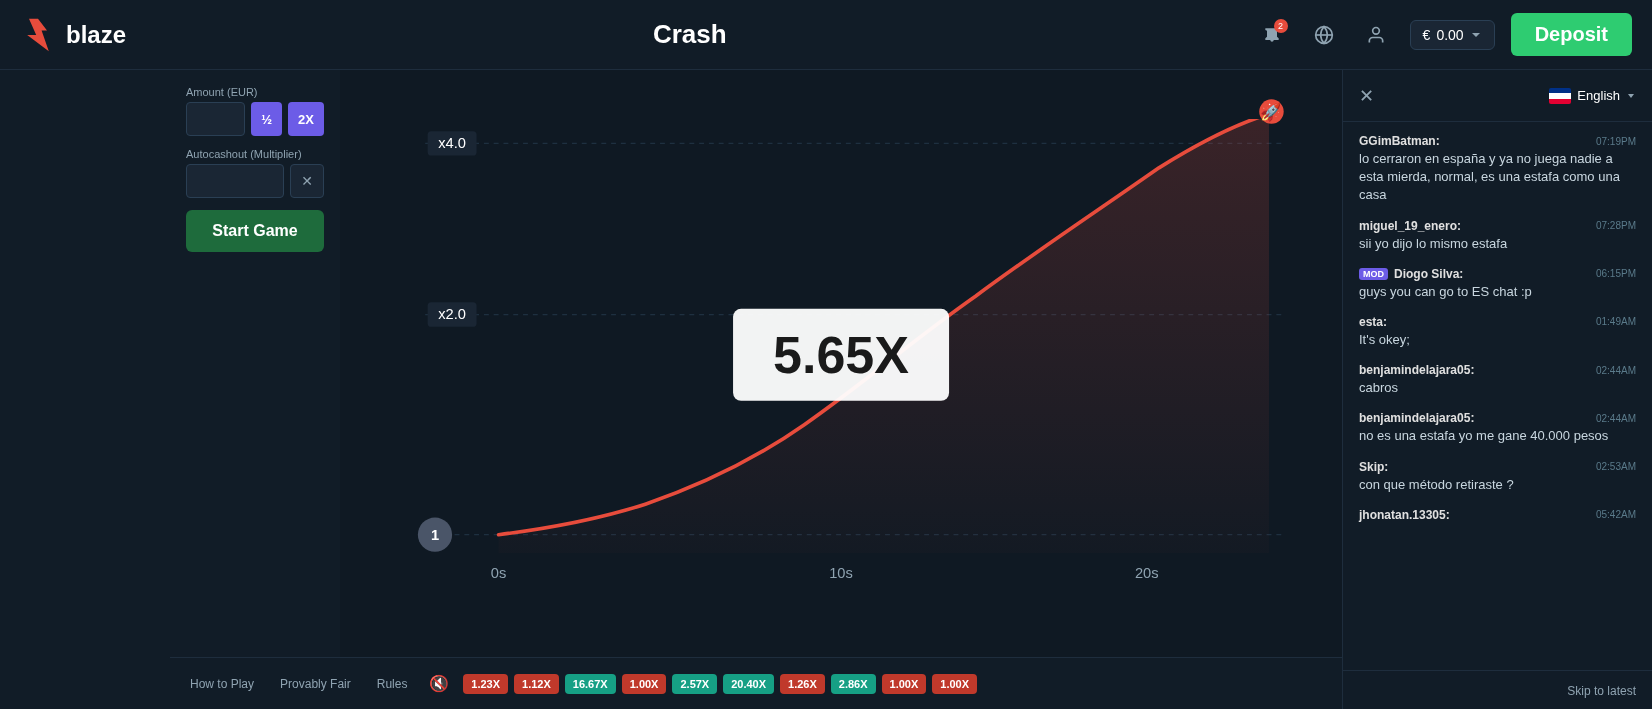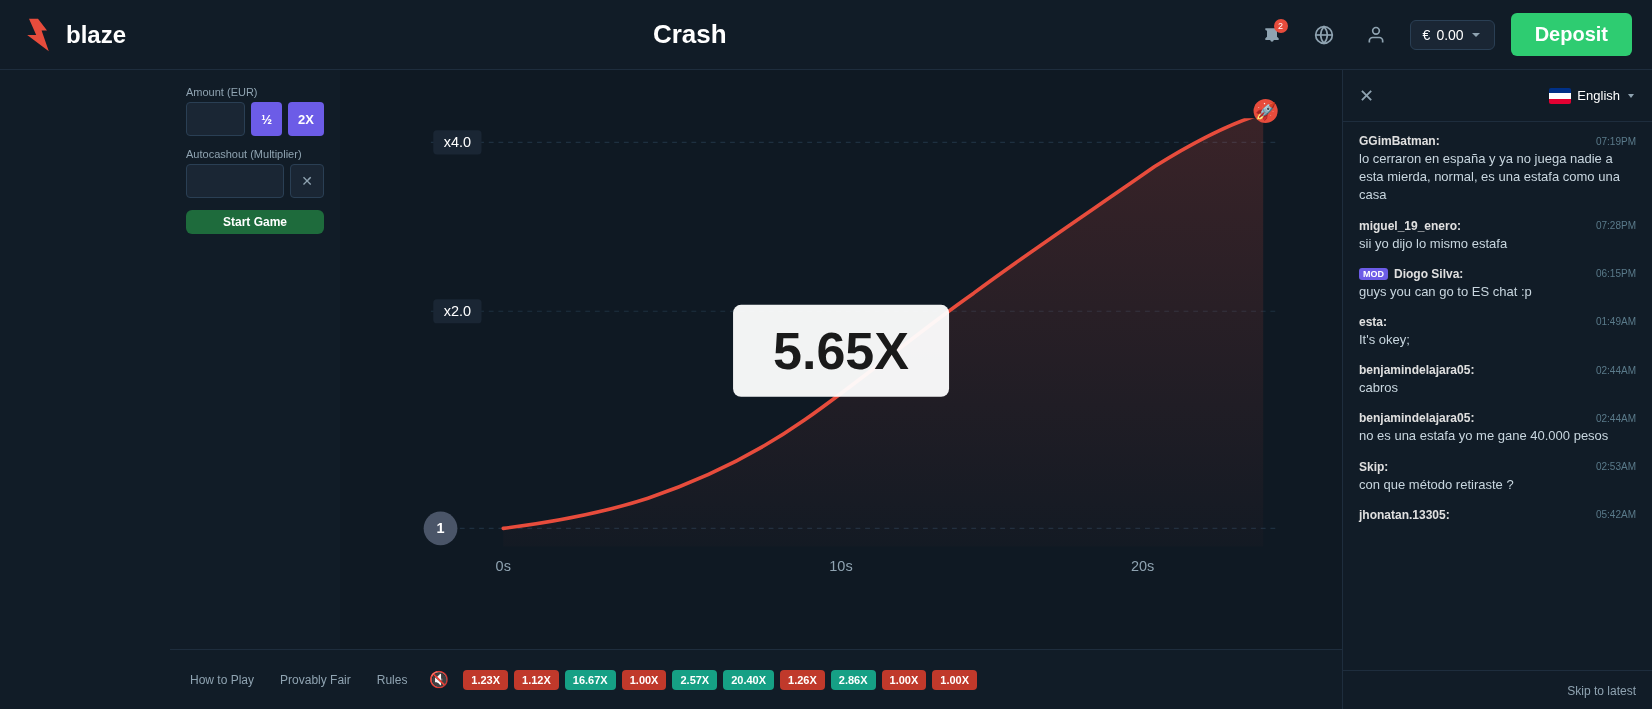--- a/index.html
+++ b/index.html
@@ -195,22 +195,22 @@
       color: #8fa3b1;
       padding: 8px 10px;
       cursor: pointer;
       font-size: 14px;
     }
     .start-game-btn {
       background: #1e6b3c;
       color: #fff;
       border: none;
       border-radius: 6px;
-      padding: 5px;
-      font-size: 12px;
+      padding: 12px;
+      font-size: 16px;
       font-weight: 600;
       cursor: pointer;
       width: 100%;
     }
 
     
     .chart-container {
       flex: 1;
       position: relative;
       background: #0f1923;
@@ -229,21 +229,21 @@
       color: #1a1a1a;
       font-size: 52px;
       font-weight: 800;
       padding: 16px 40px;
       border-radius: 8px;
       text-align: center;
     }
 
     
     .bottom-bar {
-      height: 60px;
+      height: 52px;
       background: #111c27;
       display: flex;
       align-items: center;
       padding: 0 12px;
       gap: 10px;
       border-top: 1px solid #1e2d3d;
       flex-shrink: 0;
       overflow: hidden;
     }
     .bottom-nav-btn {

